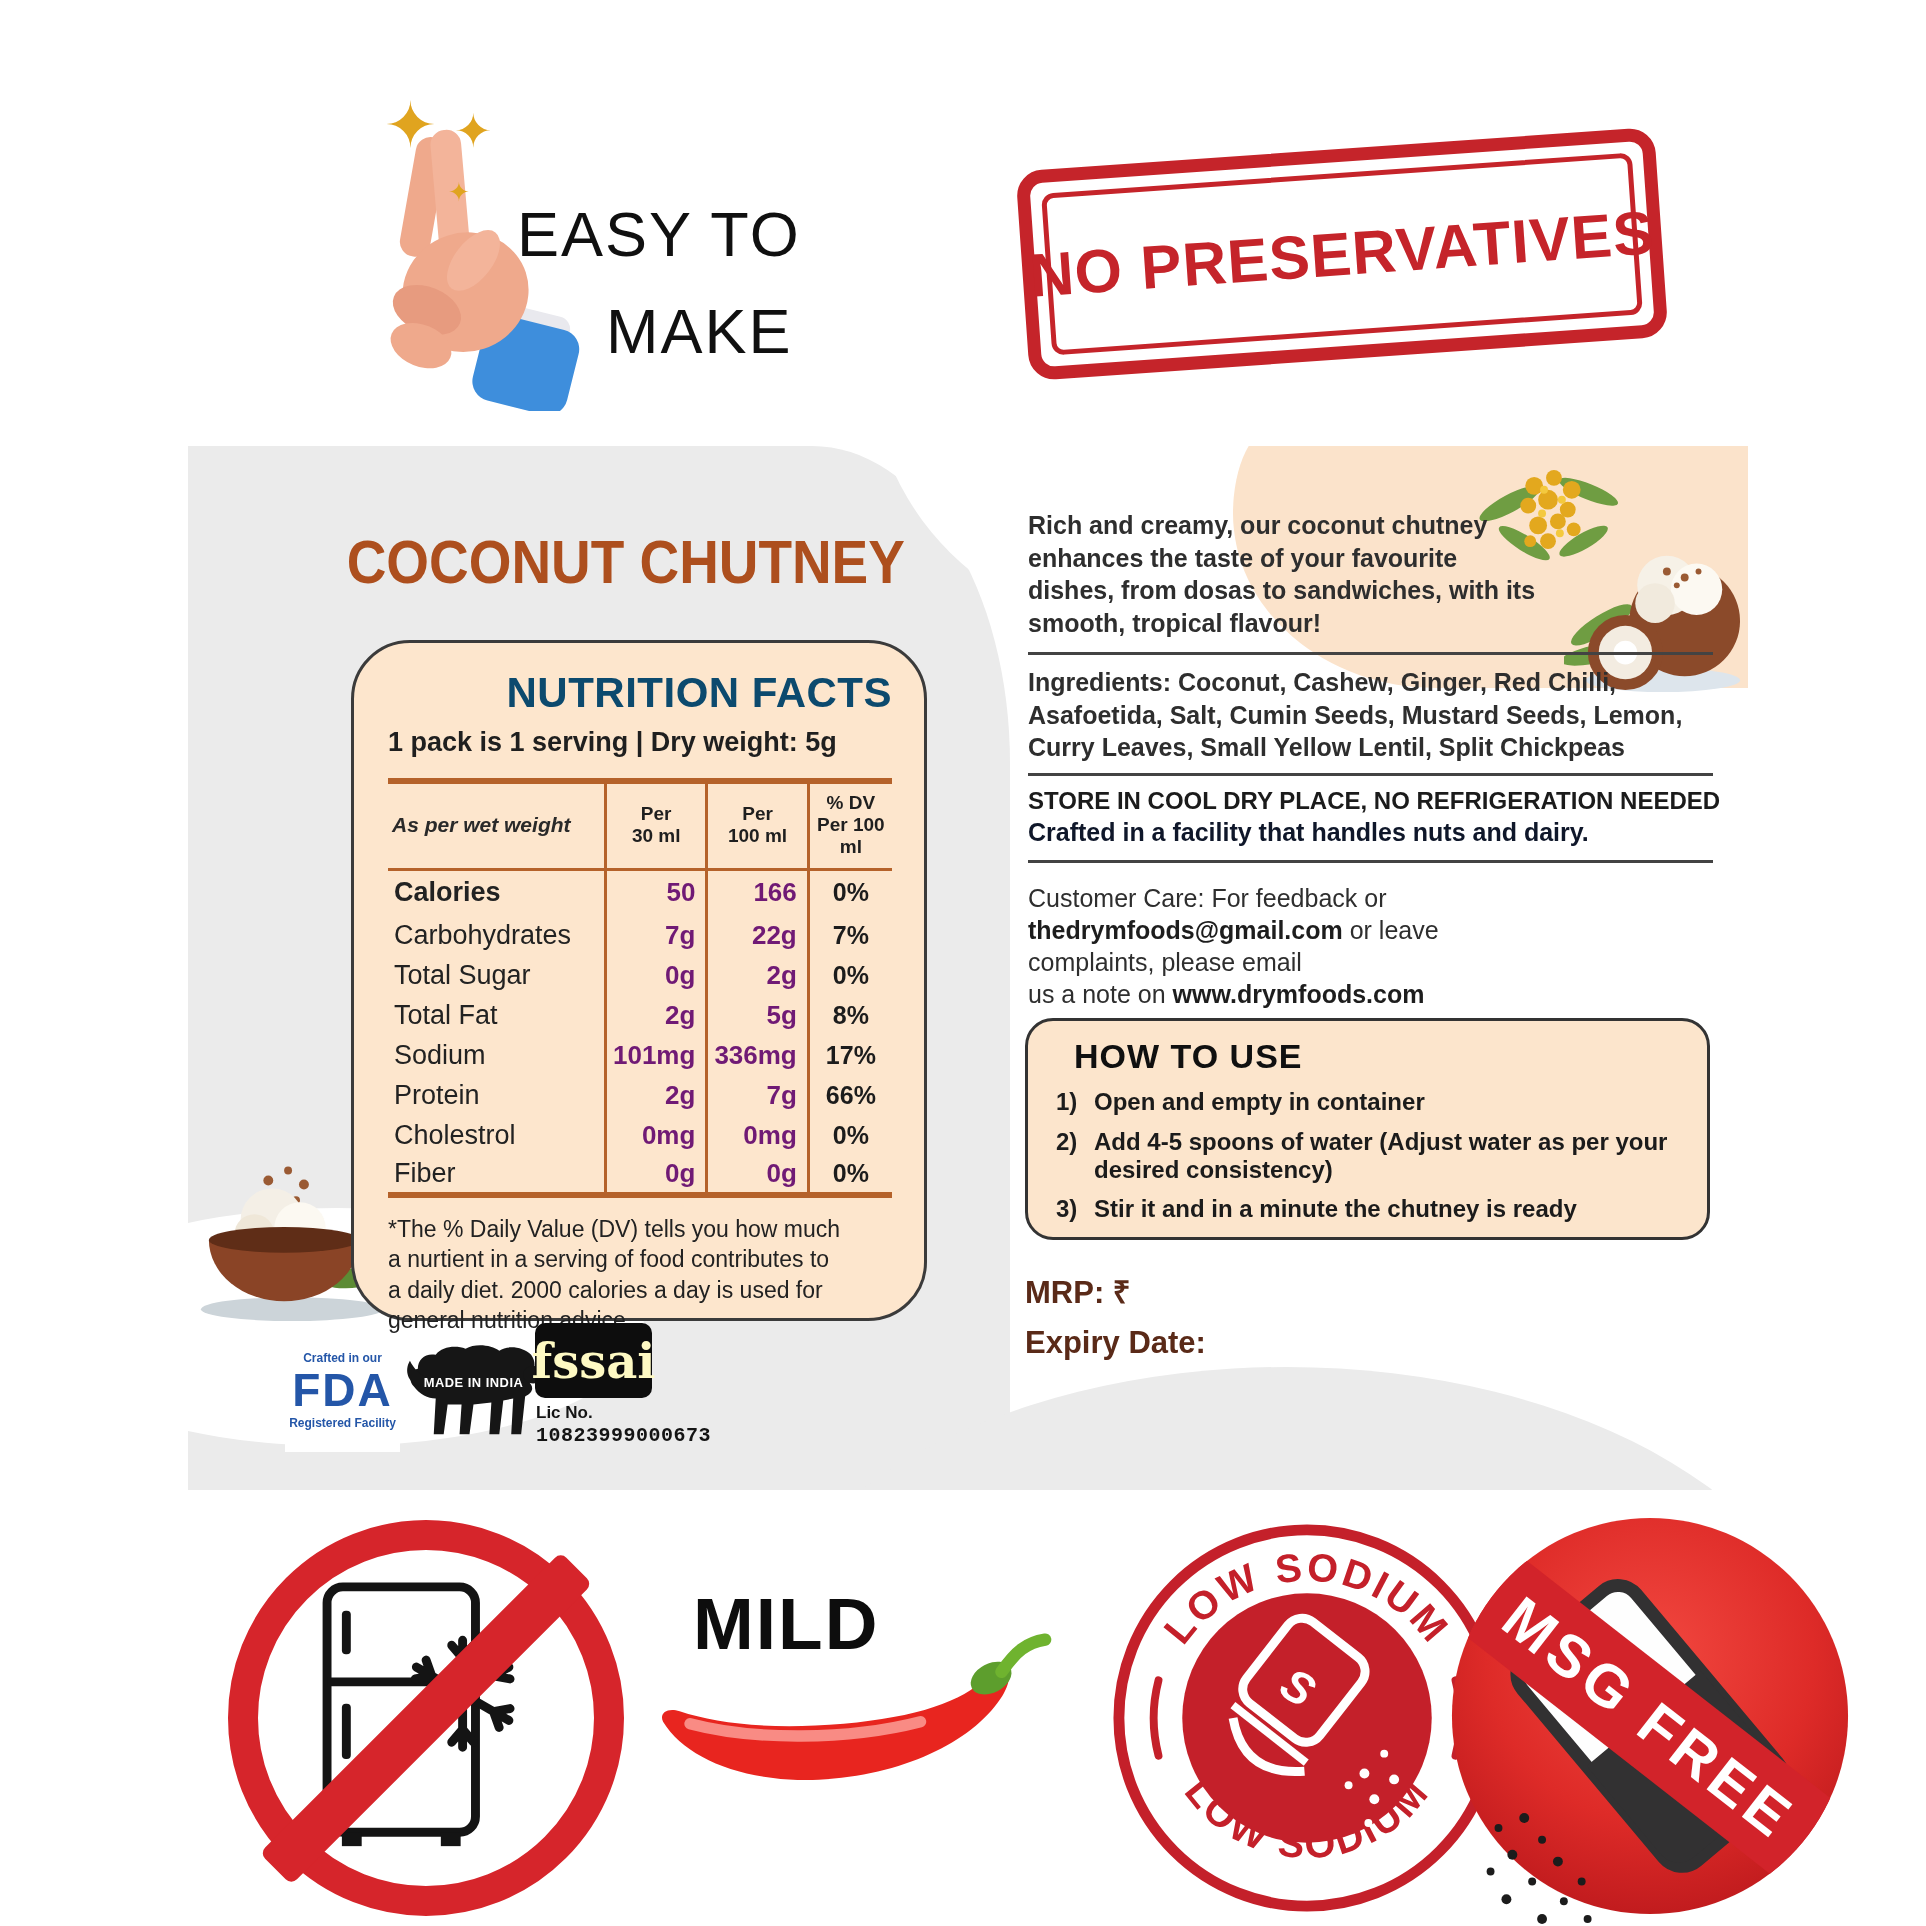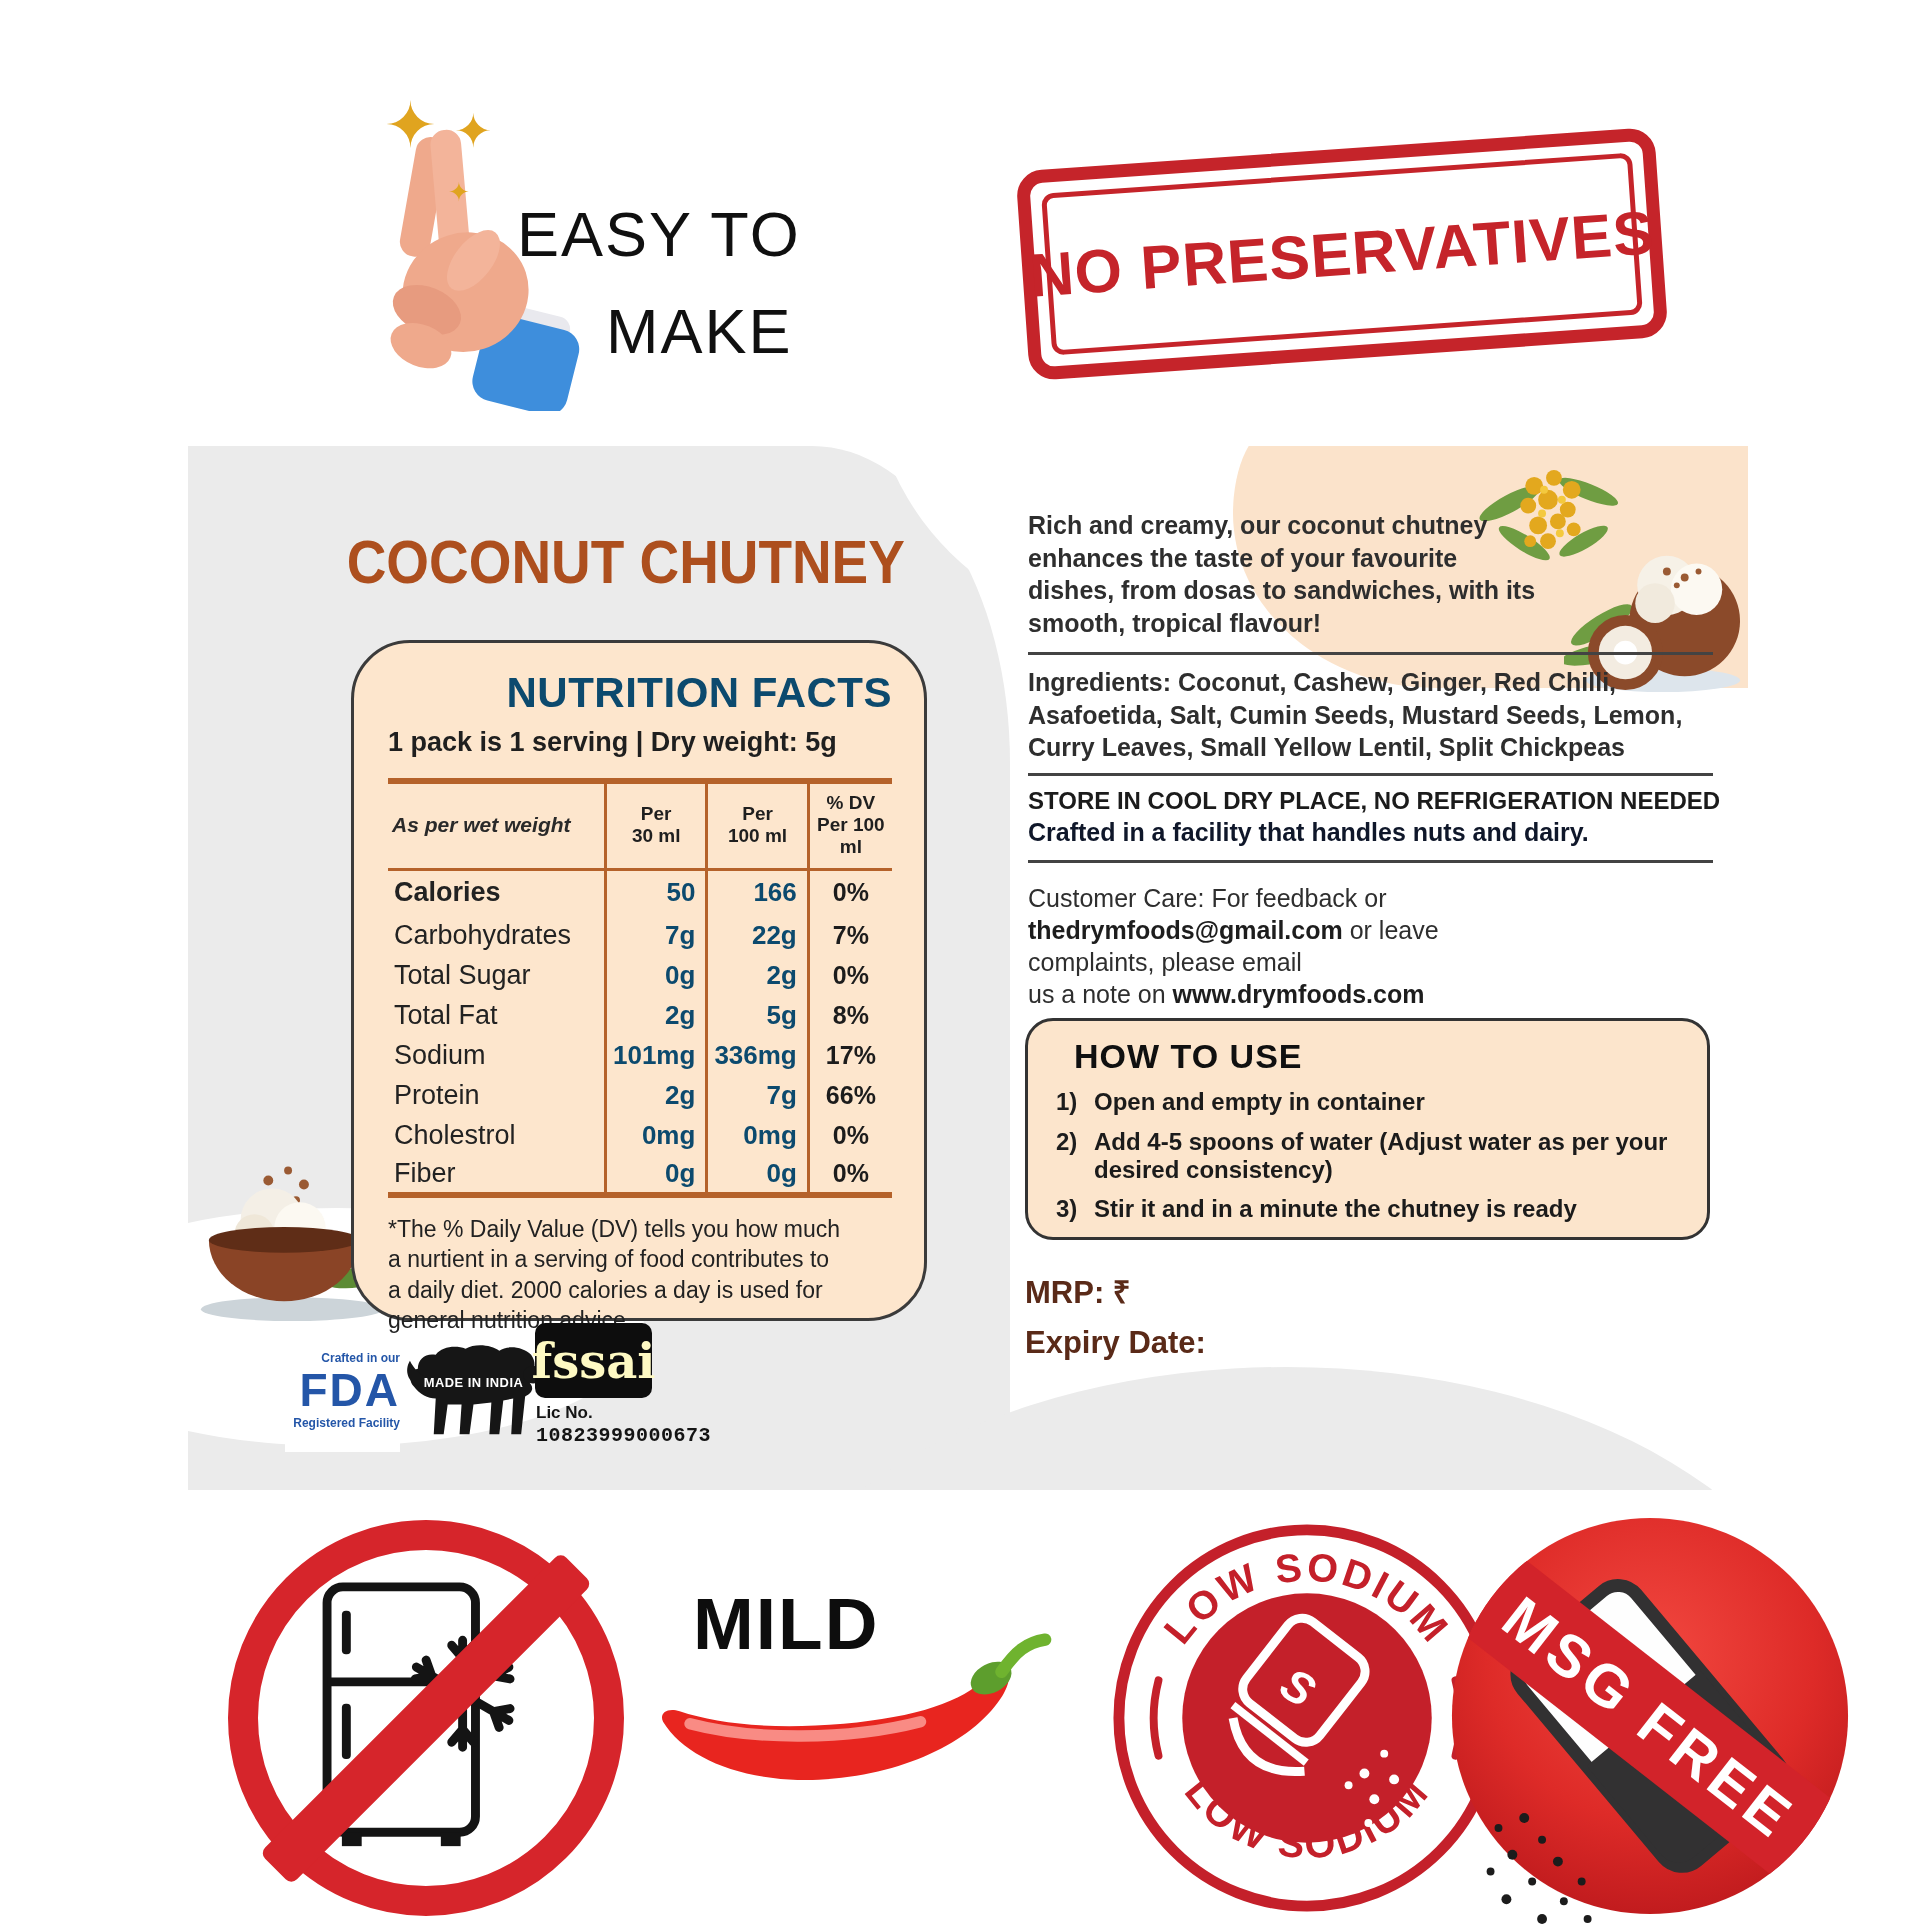--- a/index.html
+++ b/index.html
@@ -31,37 +31,37 @@
   .nserv{font-size:27px;font-weight:800;color:#1f1f1f;margin-top:10px;}
   table.ntable{border-collapse:collapse;width:100%;margin-top:20px;
         border-top:6px solid #b5622a;border-bottom:6px solid #b5622a;}
   table.ntable td{padding:3px 6px;}
   table.ntable td+td{border-left:3px solid #b5622a;}
   table.ntable tr.hrow td{border-bottom:3px solid #b5622a;padding:8px 4px 10px;}
   .h-wet{font-style:italic;font-size:21px;font-weight:600;color:#2a2a2a;}
   .h-col{font-size:19px;font-weight:800;text-align:center;line-height:1.15;color:#1f1f1f;}
   .rname{font-size:27px;color:#222;font-weight:500;}
   .rname.bold{font-weight:800;}
-  .rval{font-size:26px;font-weight:800;text-align:right;padding-right:10px!important;color:#0c4a6e;}
+  .rval{font-size:26px;font-weight:800;text-align:right;padding-right:10px!important;color:#701a75;}
   .rdv{font-size:25px;font-weight:800;text-align:center;color:#1c1c1c;}
   .nfoot{font-size:23px;font-weight:500;line-height:1.32;color:#222;margin-top:16px;}
   
   .rtext{font-size:25px;font-weight:700;line-height:1.3;color:#2e2e2e;}
   .rline{height:3px;background:#434343;width:685px;}
   .care{font-size:25px;font-weight:500;line-height:1.28;color:#2e2e2e;}
   .care b{font-weight:800;color:#1d1d1d;}
   .howbox{position:absolute;left:837px;top:572px;width:685px;height:222px;background:#fce5cc;
           border:3px solid #333;border-radius:28px;box-sizing:border-box;padding:16px 24px 0 28px;}
   .howhead{font-size:34px;font-weight:800;color:#101010;letter-spacing:1px;margin-left:18px;}
   .step{display:flex;margin-top:12px;}
   .stepnum{font-size:24px;font-weight:800;width:38px;flex:none;}
   .steptext{font-size:24px;font-weight:800;line-height:1.15;color:#1b1b1b;}
   .mrp{font-size:31px;font-weight:800;color:#5a2a18;}
   
-  .fda{position:absolute;left:97px;top:899px;width:115px;height:107px;background:#fff;text-align:right;
+  .fda{position:absolute;left:97px;top:899px;width:115px;height:107px;background:#fff;text-align:center;
        box-sizing:border-box;padding-top:6px;}
   .fda-small{font-size:12px;font-weight:600;color:#2456a8;}
   .fda-big{font-size:46px;font-weight:800;color:#2456a8;letter-spacing:2px;line-height:1.1;}
   .fssaibox{position:absolute;left:347px;top:877px;width:117px;height:75px;background:#0d0d0d;border-radius:10px;
             display:flex;align-items:center;justify-content:center;}
   .fssaitext{font-family:"DejaVu Serif",serif;font-weight:700;font-size:48px;color:#fef9c3;}
   .licl{font-size:17px;font-weight:800;color:#141414;line-height:1.05;}
   .licn{font-size:20px;font-weight:800;color:#141414;letter-spacing:0.5px;font-family:Liberation Mono, monospace;}
   
   .nofridge-ring{position:absolute;inset:0;border:30px solid #d6252b;border-radius:50%;}

